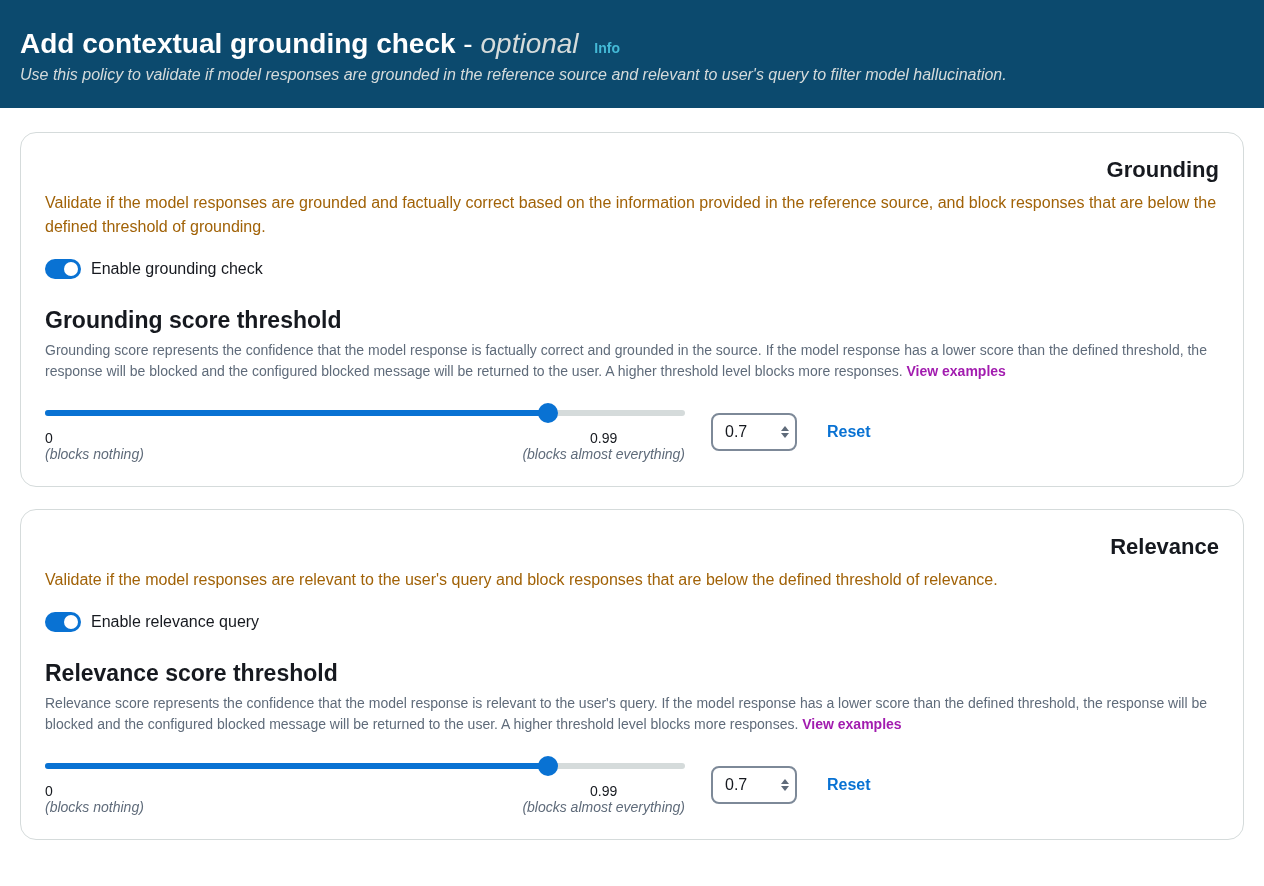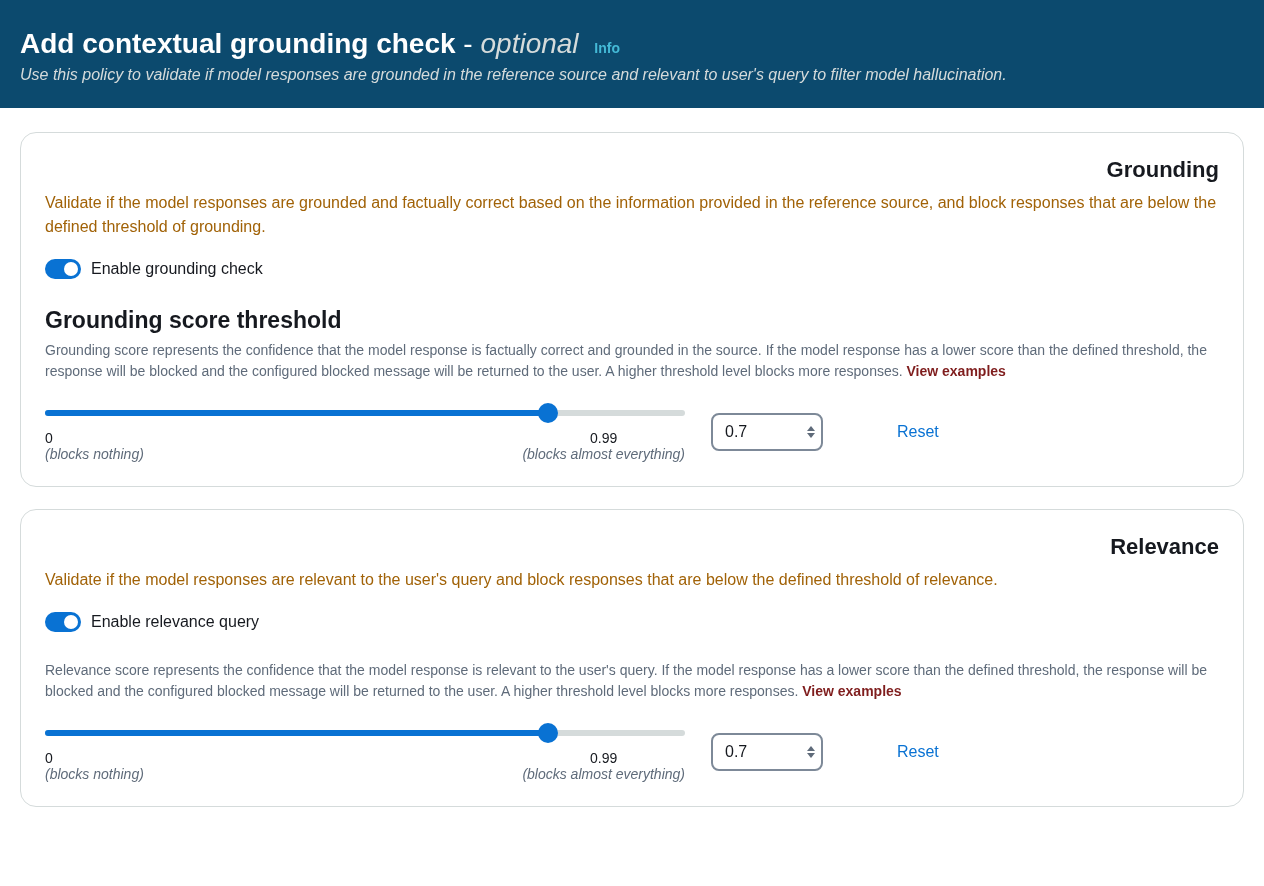--- a/index.html
+++ b/index.html
@@ -98,21 +98,21 @@
     font-weight: 700;
     margin-bottom: 6px;
   }
   .threshold-desc {
     font-size: 14px;
     color: #5f6b7a;
     line-height: 1.5;
     margin-bottom: 20px;
   }
   .view-examples {
-    color: #7f1d1d;
+    color: #a21caf;
     font-weight: 700;
     cursor: pointer;
     text-decoration: none;
   }
   .slider-row {
     display: flex;
     align-items: center;
     gap: 26px;
   }
   .slider-block {
@@ -168,21 +168,21 @@
     font-style: italic;
     color: #5f6b7a;
     display: block;
   }
   .slider-labels .right { text-align: center; }
   .num-input-wrap {
     position: relative;
     display: inline-block;
   }
   .num-input {
-    width: 112px;
+    width: 86px;
     height: 38px;
     border: 2px solid #7d8998;
     border-radius: 8px;
     font-size: 16px;
     padding: 0 26px 0 12px;
     color: #16191f;
     background: #ffffff;
   }
   .spinner {
     position: absolute;
@@ -199,24 +199,23 @@
     border-right: 4px solid transparent;
     cursor: pointer;
   }
   .spinner .up { border-bottom: 5px solid #5f6b7a; }
   .spinner .down { border-top: 5px solid #5f6b7a; }
   .reset-btn {
     background: none;
     border: none;
     color: #0972d3;
     font-size: 16px;
-    font-weight: 400;
+    font-weight: 700;
     cursor: pointer;
     padding: 8px 4px;
-    margin-left: 44px;
   }
 </style>
 </head>
 <body>
 
 <div class="dark-header">
   <div>
     <h1>
       <span>Add contextual grounding check</span><span class="dash"> - </span><span class="optional">optional</span>
     </h1>
@@ -274,20 +273,21 @@
 
   <div class="card">
     <h2>Relevance</h2>
     <p class="card-desc">Validate if the model responses are relevant to the user's query and block responses that are below the defined threshold of relevance.</p>
 
     <div class="toggle-row">
       <div class="toggle"></div>
       <span class="toggle-label">Enable relevance query</span>
     </div>
 
+    <div class="threshold-heading">Relevance score threshold</div>
     <p class="threshold-desc">
       <span>Relevance score represents the confidence that the model response is relevant to the user's query. If the model response has a lower score than the defined threshold, the response will be blocked and the configured blocked message will be returned to the user. A higher threshold level blocks more responses. </span><a class="view-examples">View examples</a>
     </p>
 
     <div class="slider-row">
       <div class="slider-block">
         <div class="slider-track-wrap">
           <div class="slider-track"></div>
           <div class="slider-fill"></div>
           <div class="slider-thumb"></div>

